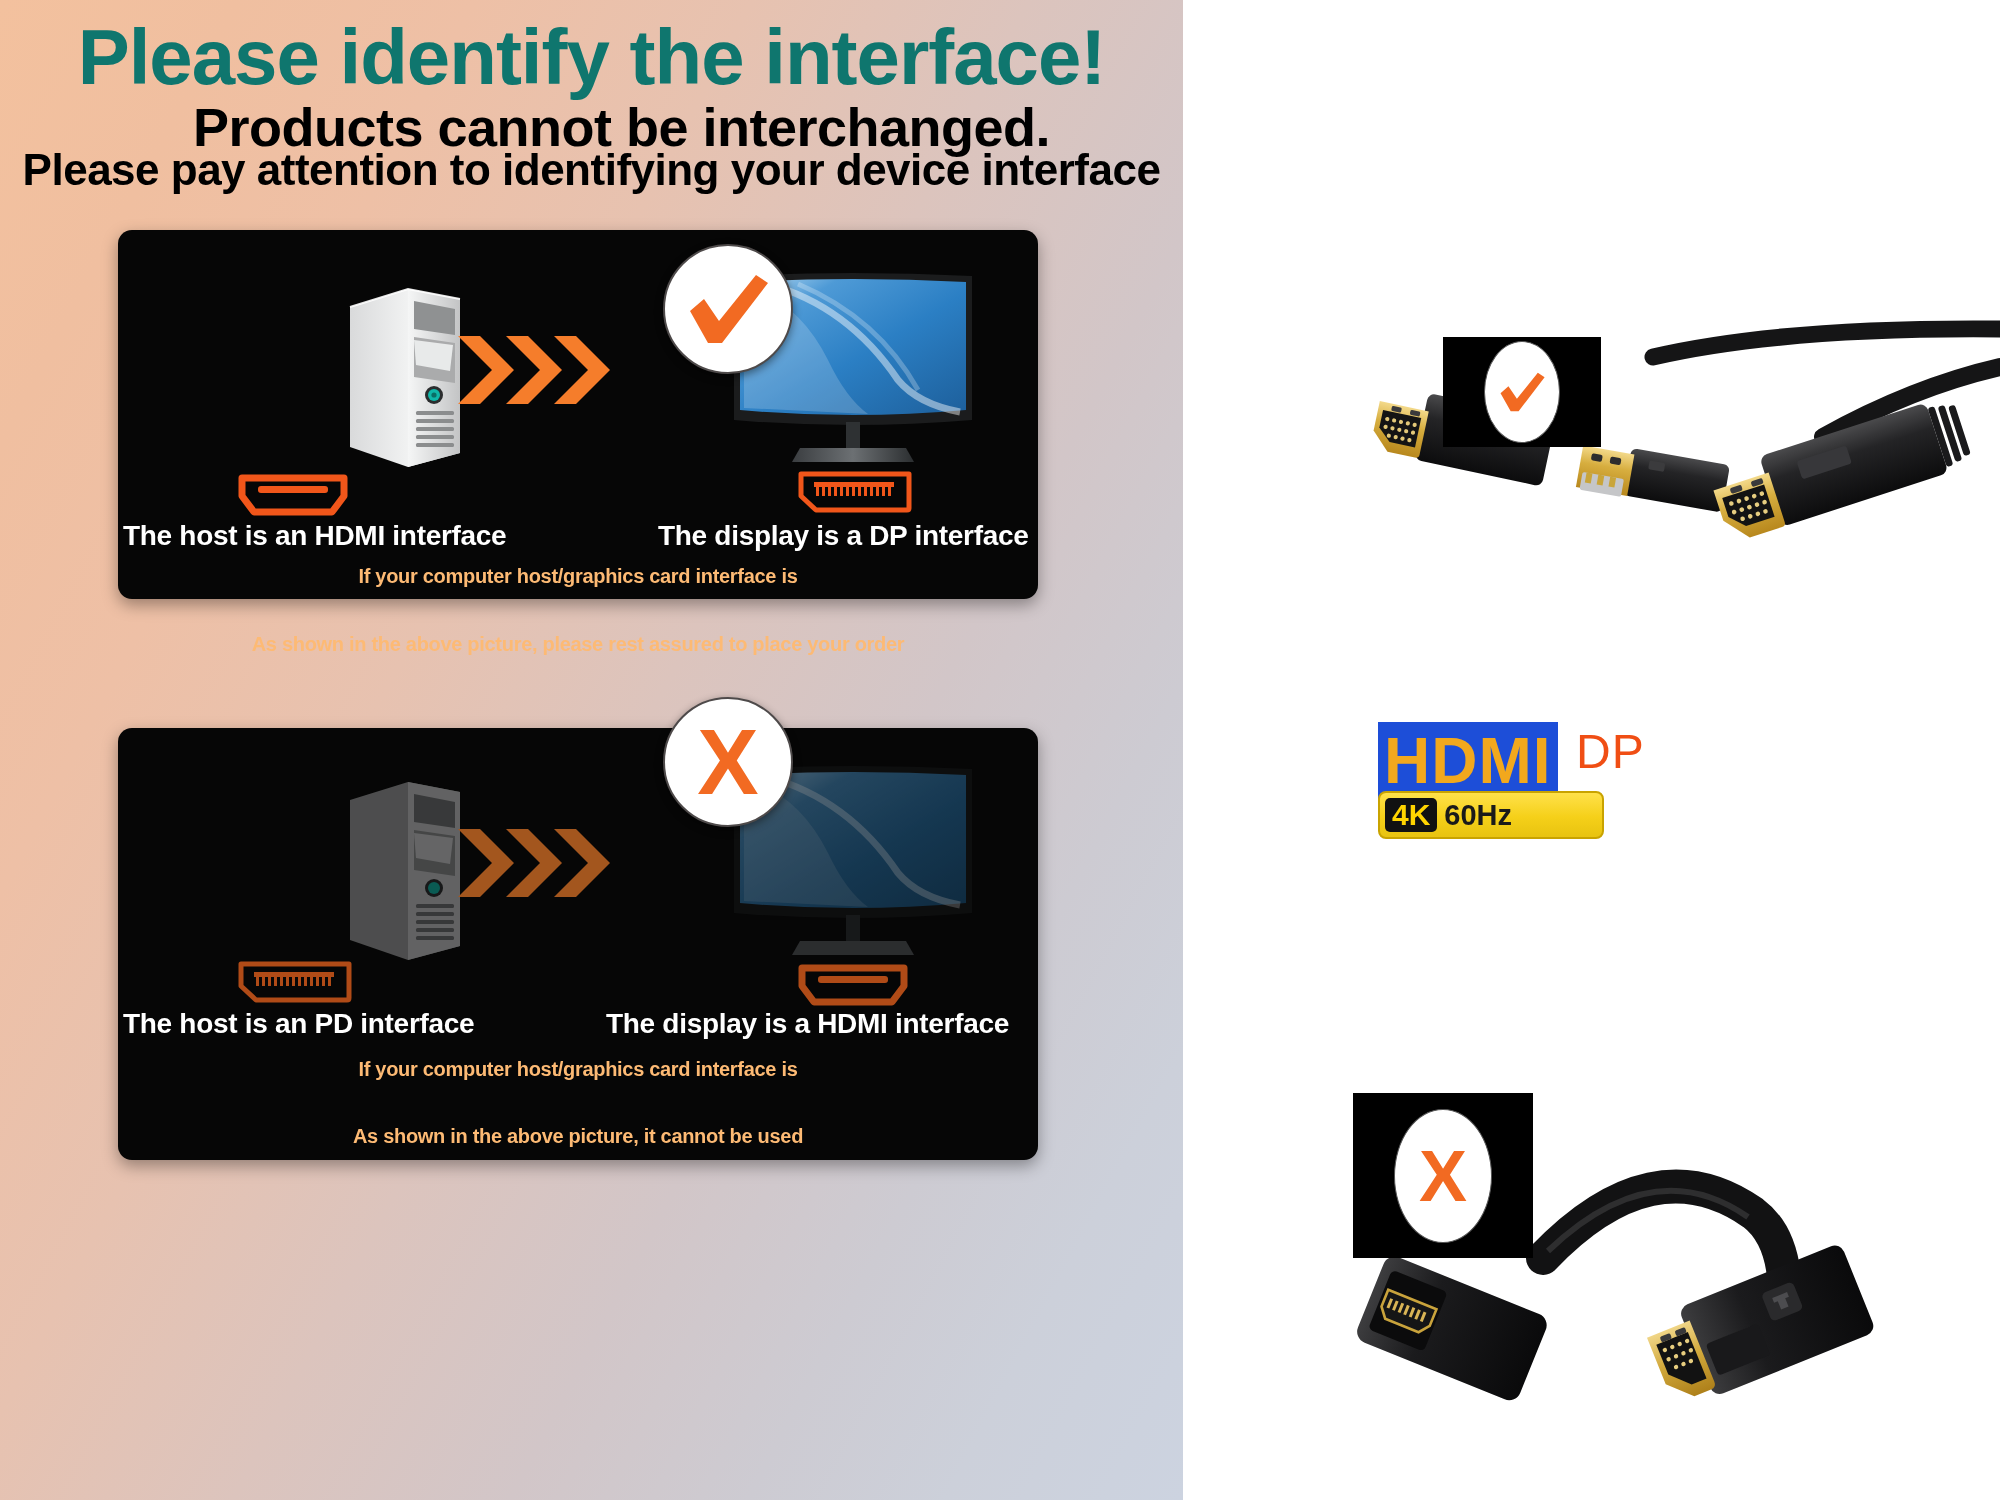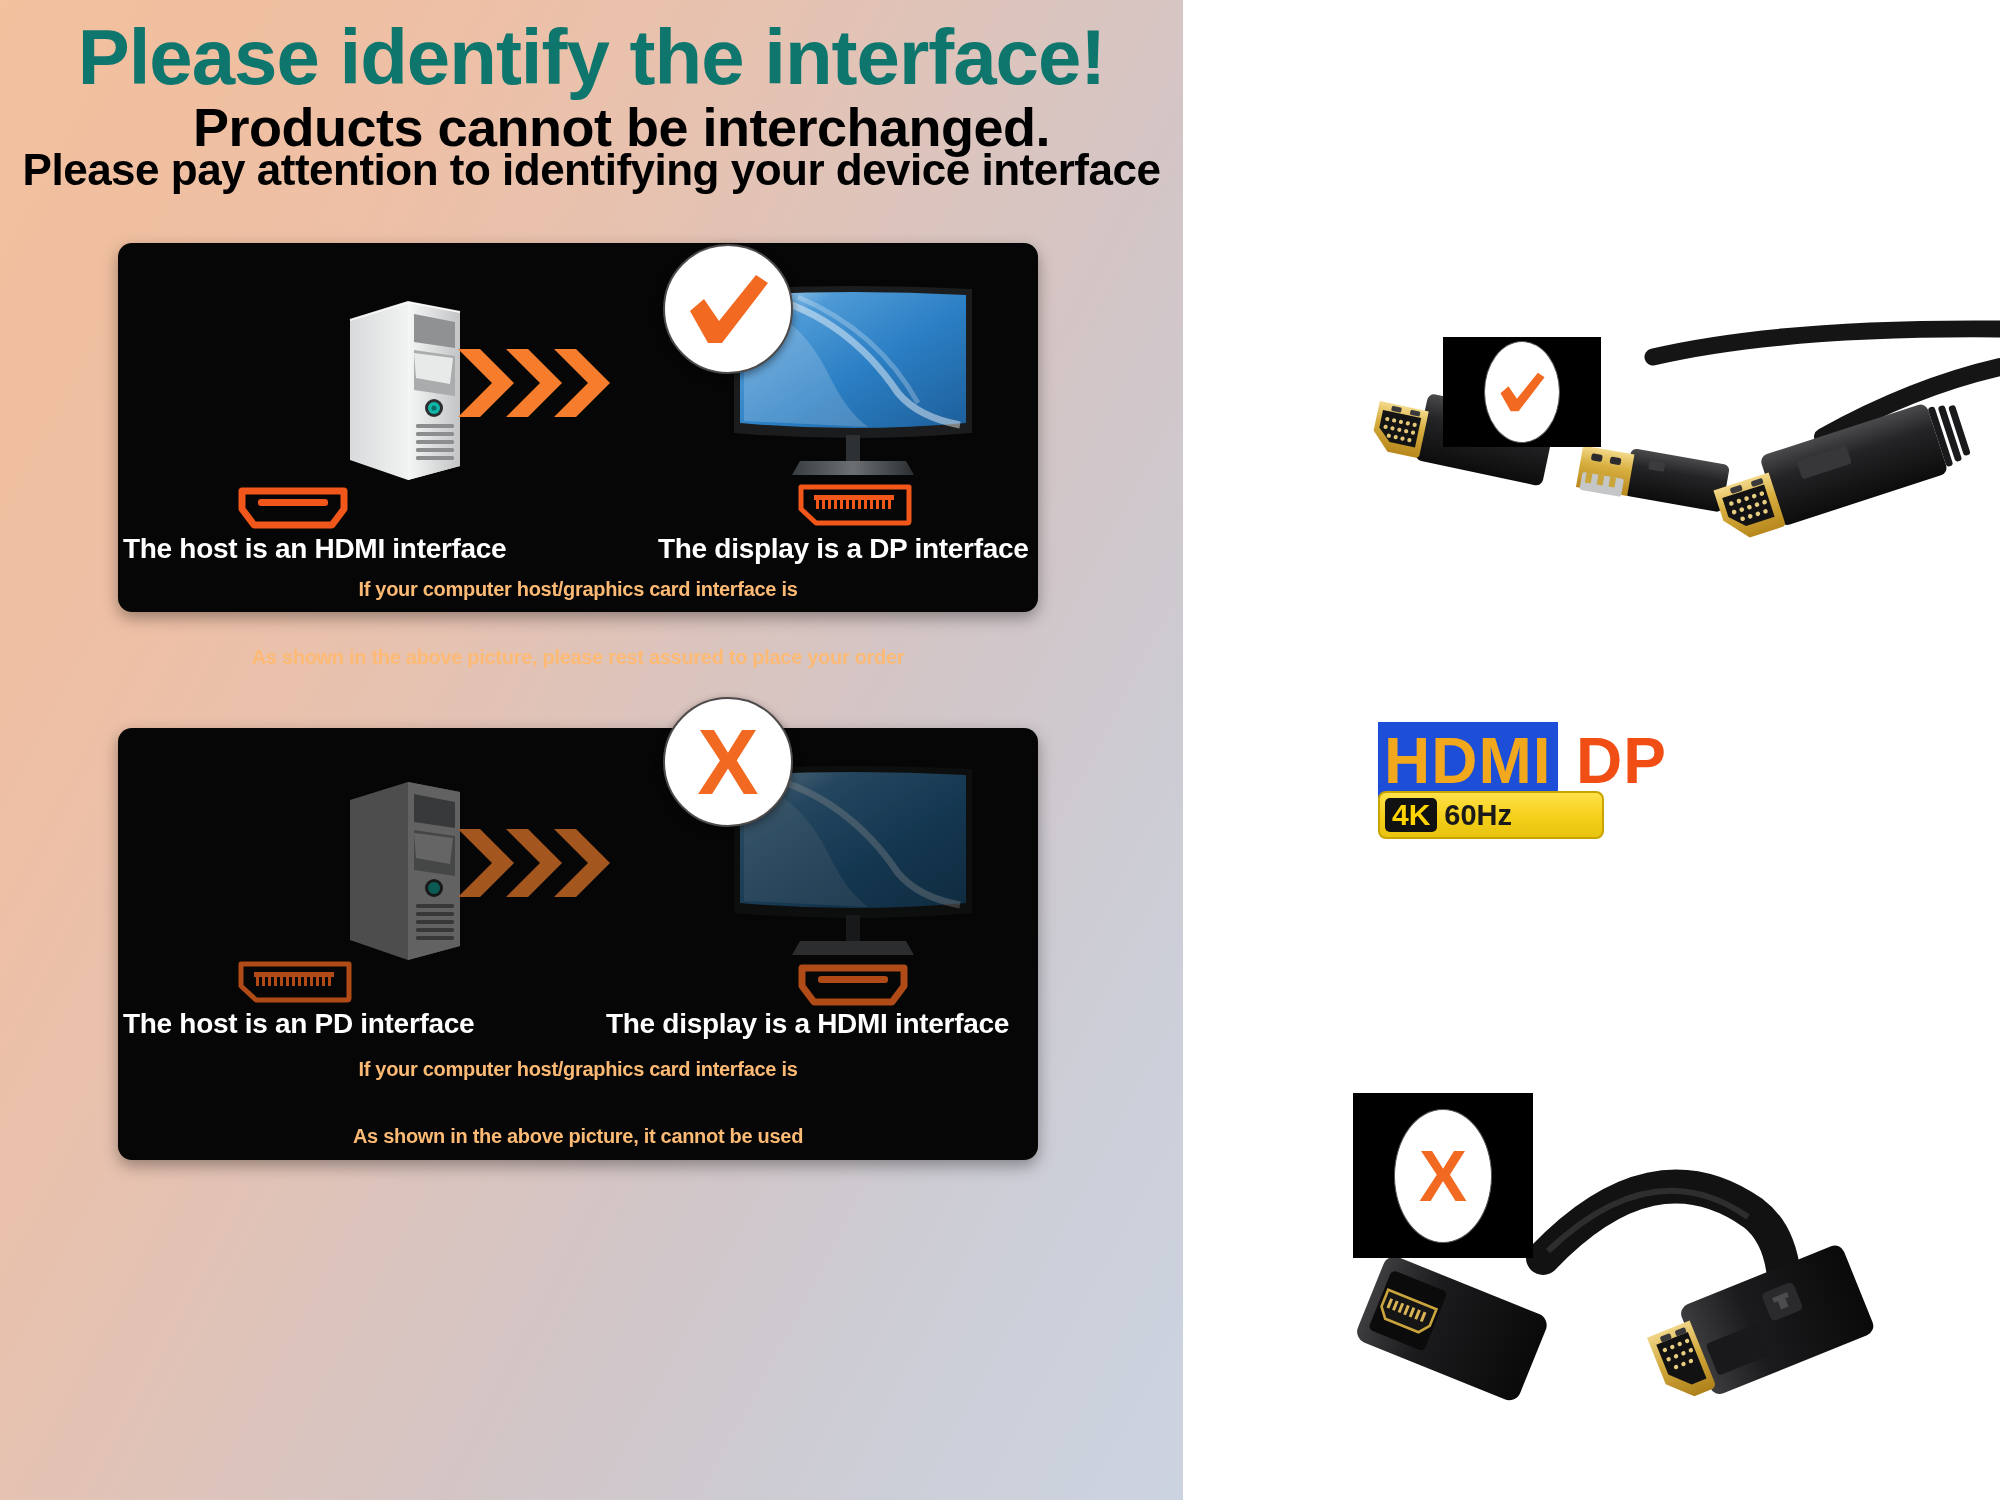--- a/index.html
+++ b/index.html
@@ -29,21 +29,21 @@
     top:96px;font-size:54px;font-weight:bold;color:#000000;letter-spacing:-0.5px;padding-left:30px;
   }
   #title-note{
     top:145px;font-size:44px;font-weight:bold;color:#000000;letter-spacing:-0.5px;
   }
   
   .card{
     position:absolute;left:118px;width:920px;background:#060606;border-radius:14px;
     box-shadow:0 6px 16px rgba(0,0,0,.35);
   }
-  #card-ok{top:243px;height:369px;}
+  #card-ok{top:230px;height:369px;}
   #card-bad{top:728px;height:432px;}
   
   .badge-circle{
     position:absolute;width:126px;height:126px;border-radius:50%;
     background:#ffffff;border:2px solid #4e4a4a;
     box-shadow:0 3px 8px rgba(0,0,0,.45);
     display:flex;align-items:center;justify-content:center;z-index:6;
   }
   #badge-ok{left:663px;top:244px;}
   #badge-bad{left:663px;top:697px;}
@@ -76,21 +76,21 @@
   .photo-badge .ell{
     width:74px;height:100px;border-radius:50%;background:#fff;border:1px solid #555;
     display:flex;align-items:center;justify-content:center;
   }
   #label-hdmi{
     position:absolute;left:1378px;top:722px;font-size:64px;font-weight:bold;
     color:#f2a81d;letter-spacing:1px;
     background:#1d4ed8;padding:2px 6px;
   }
   #label-dp{
-    position:absolute;left:1570px;top:722px;font-size:64px;font-weight:bold;
+    position:absolute;left:1570px;top:722px;font-size:48px;font-weight:normal;
     color:#f04e14;letter-spacing:1px;background:#fff;padding:2px 14px 2px 6px;
   }
   #badge-4k{
     position:absolute;left:1378px;top:791px;height:44px;width:222px;
     background:linear-gradient(180deg,#ffe14a 0%,#f5d019 55%,#e8c310 100%);
     border:2px solid #c9a300;border-radius:8px;display:flex;align-items:center;
   }
   #badge-4k .k{
     background:#111;color:#ffd400;font-size:30px;font-weight:bold;
     padding:1px 7px;border-radius:5px;margin-left:5px;line-height:1.05;

